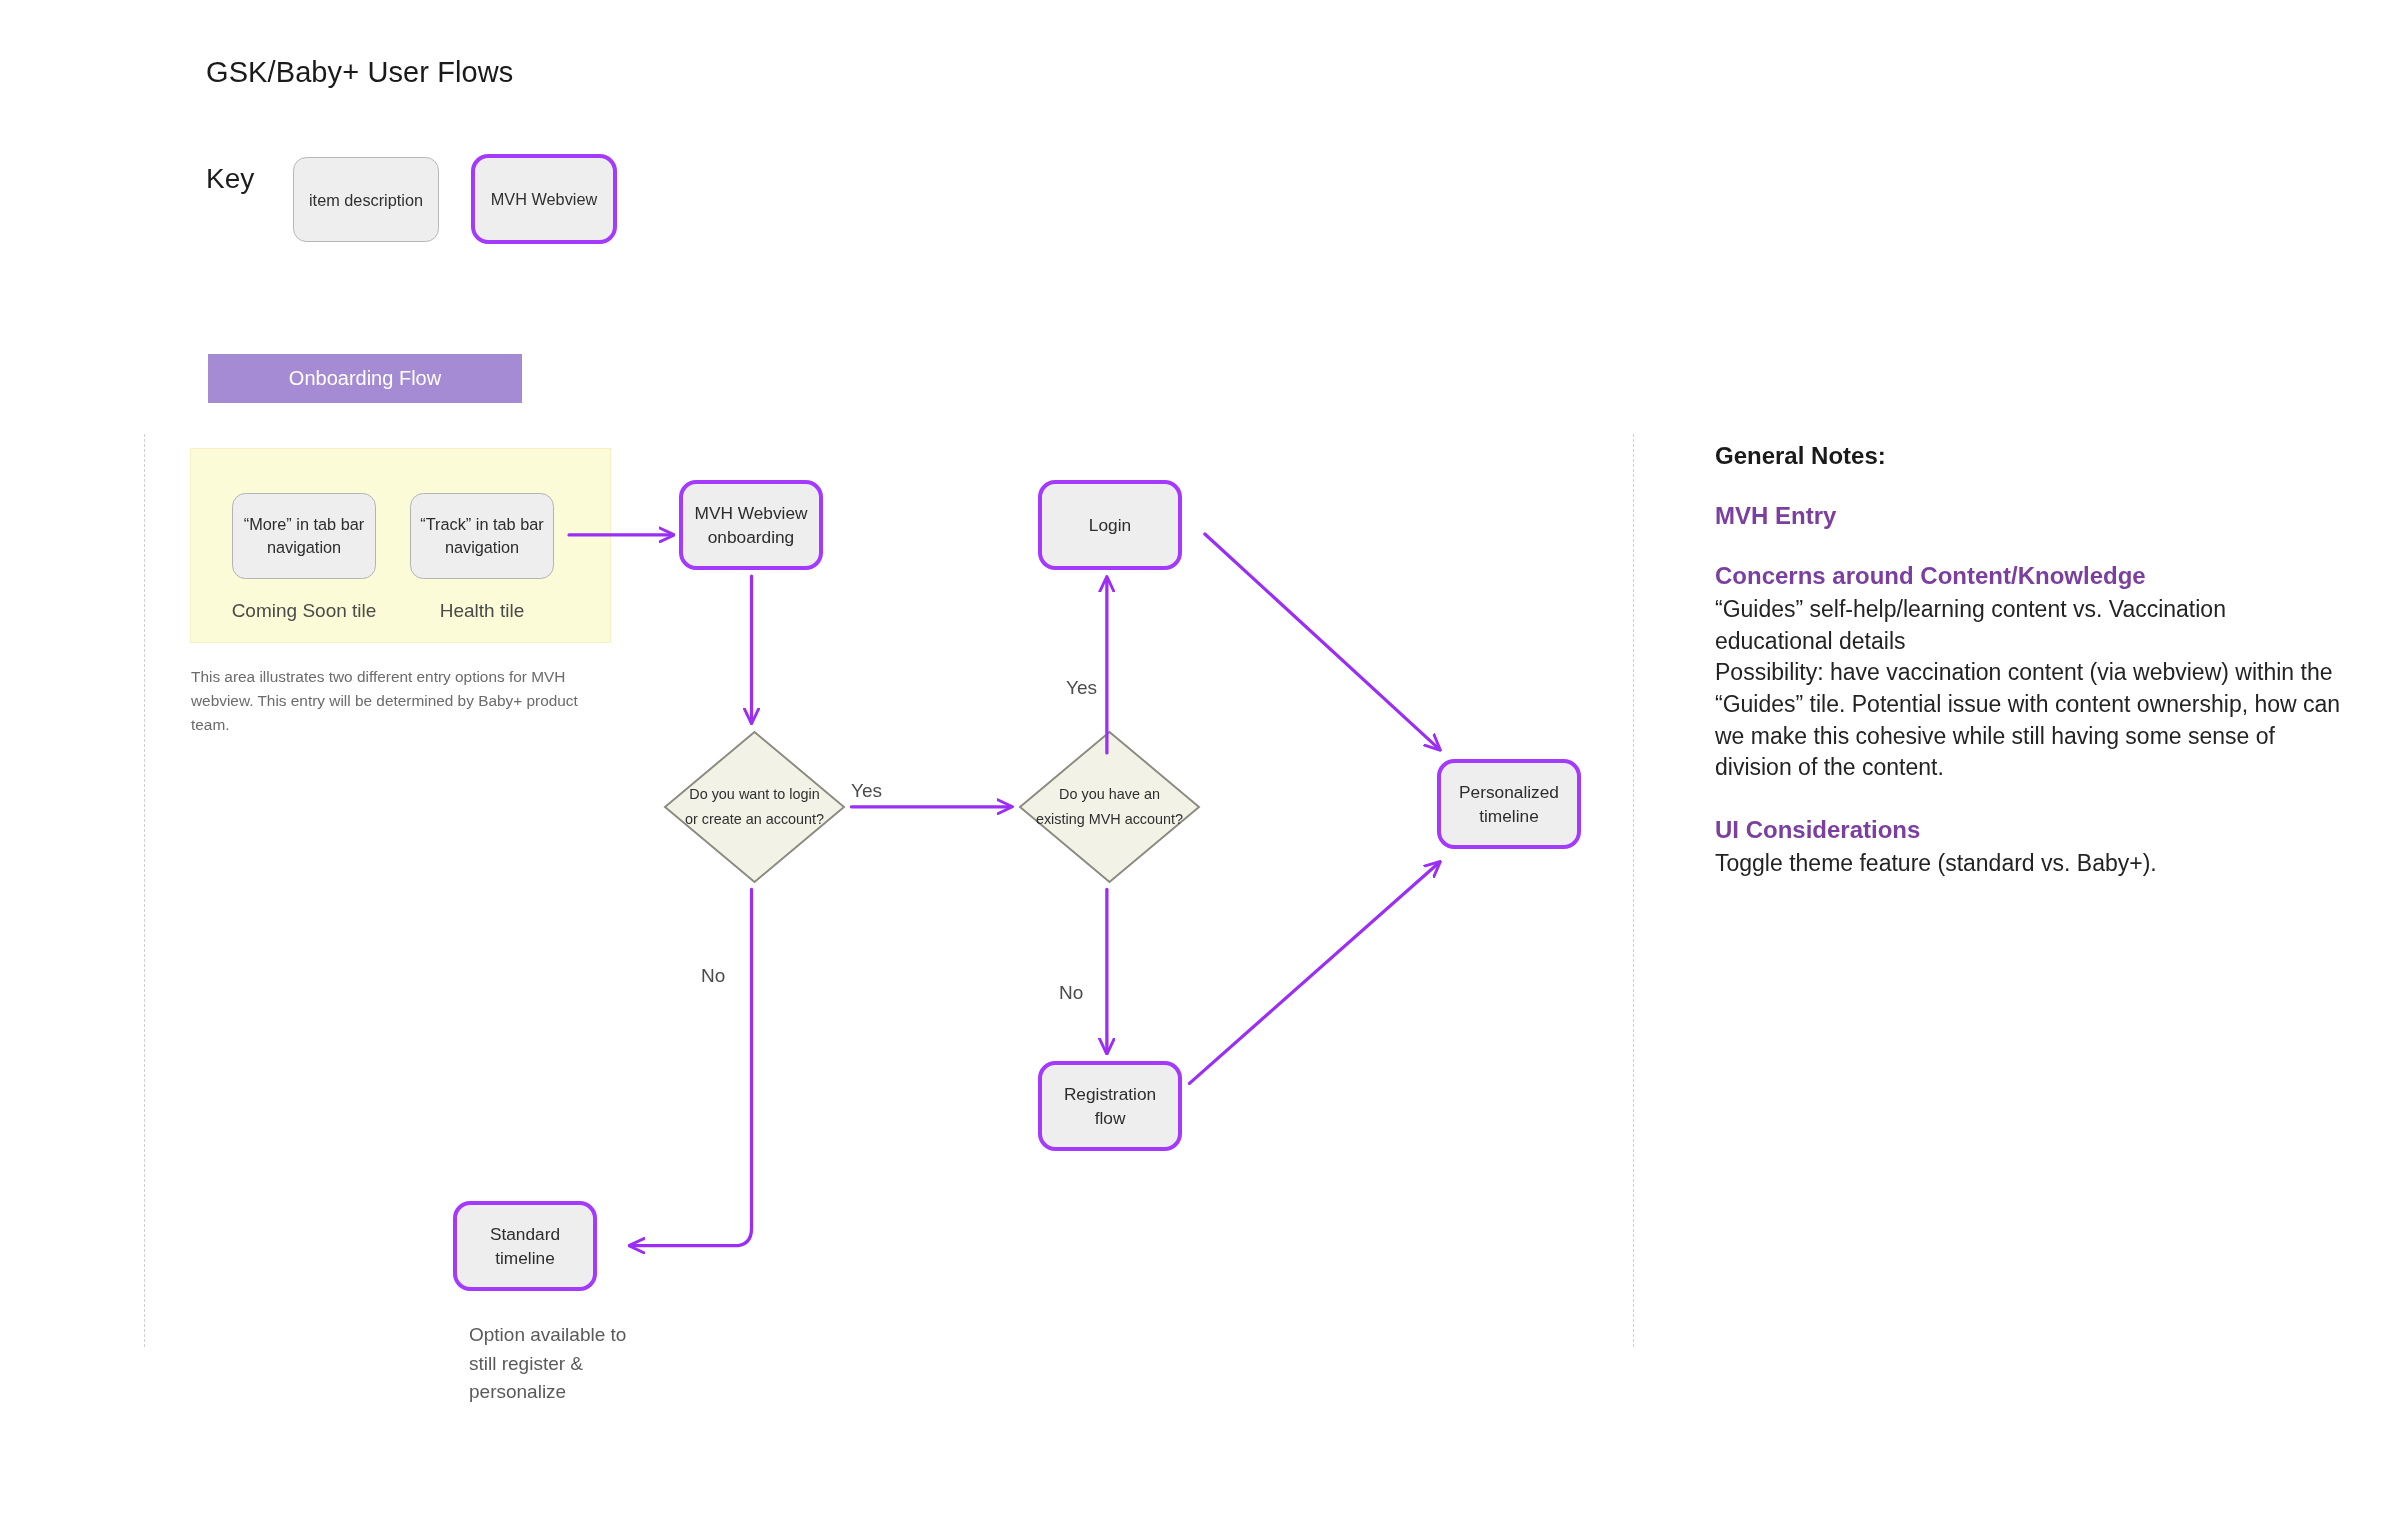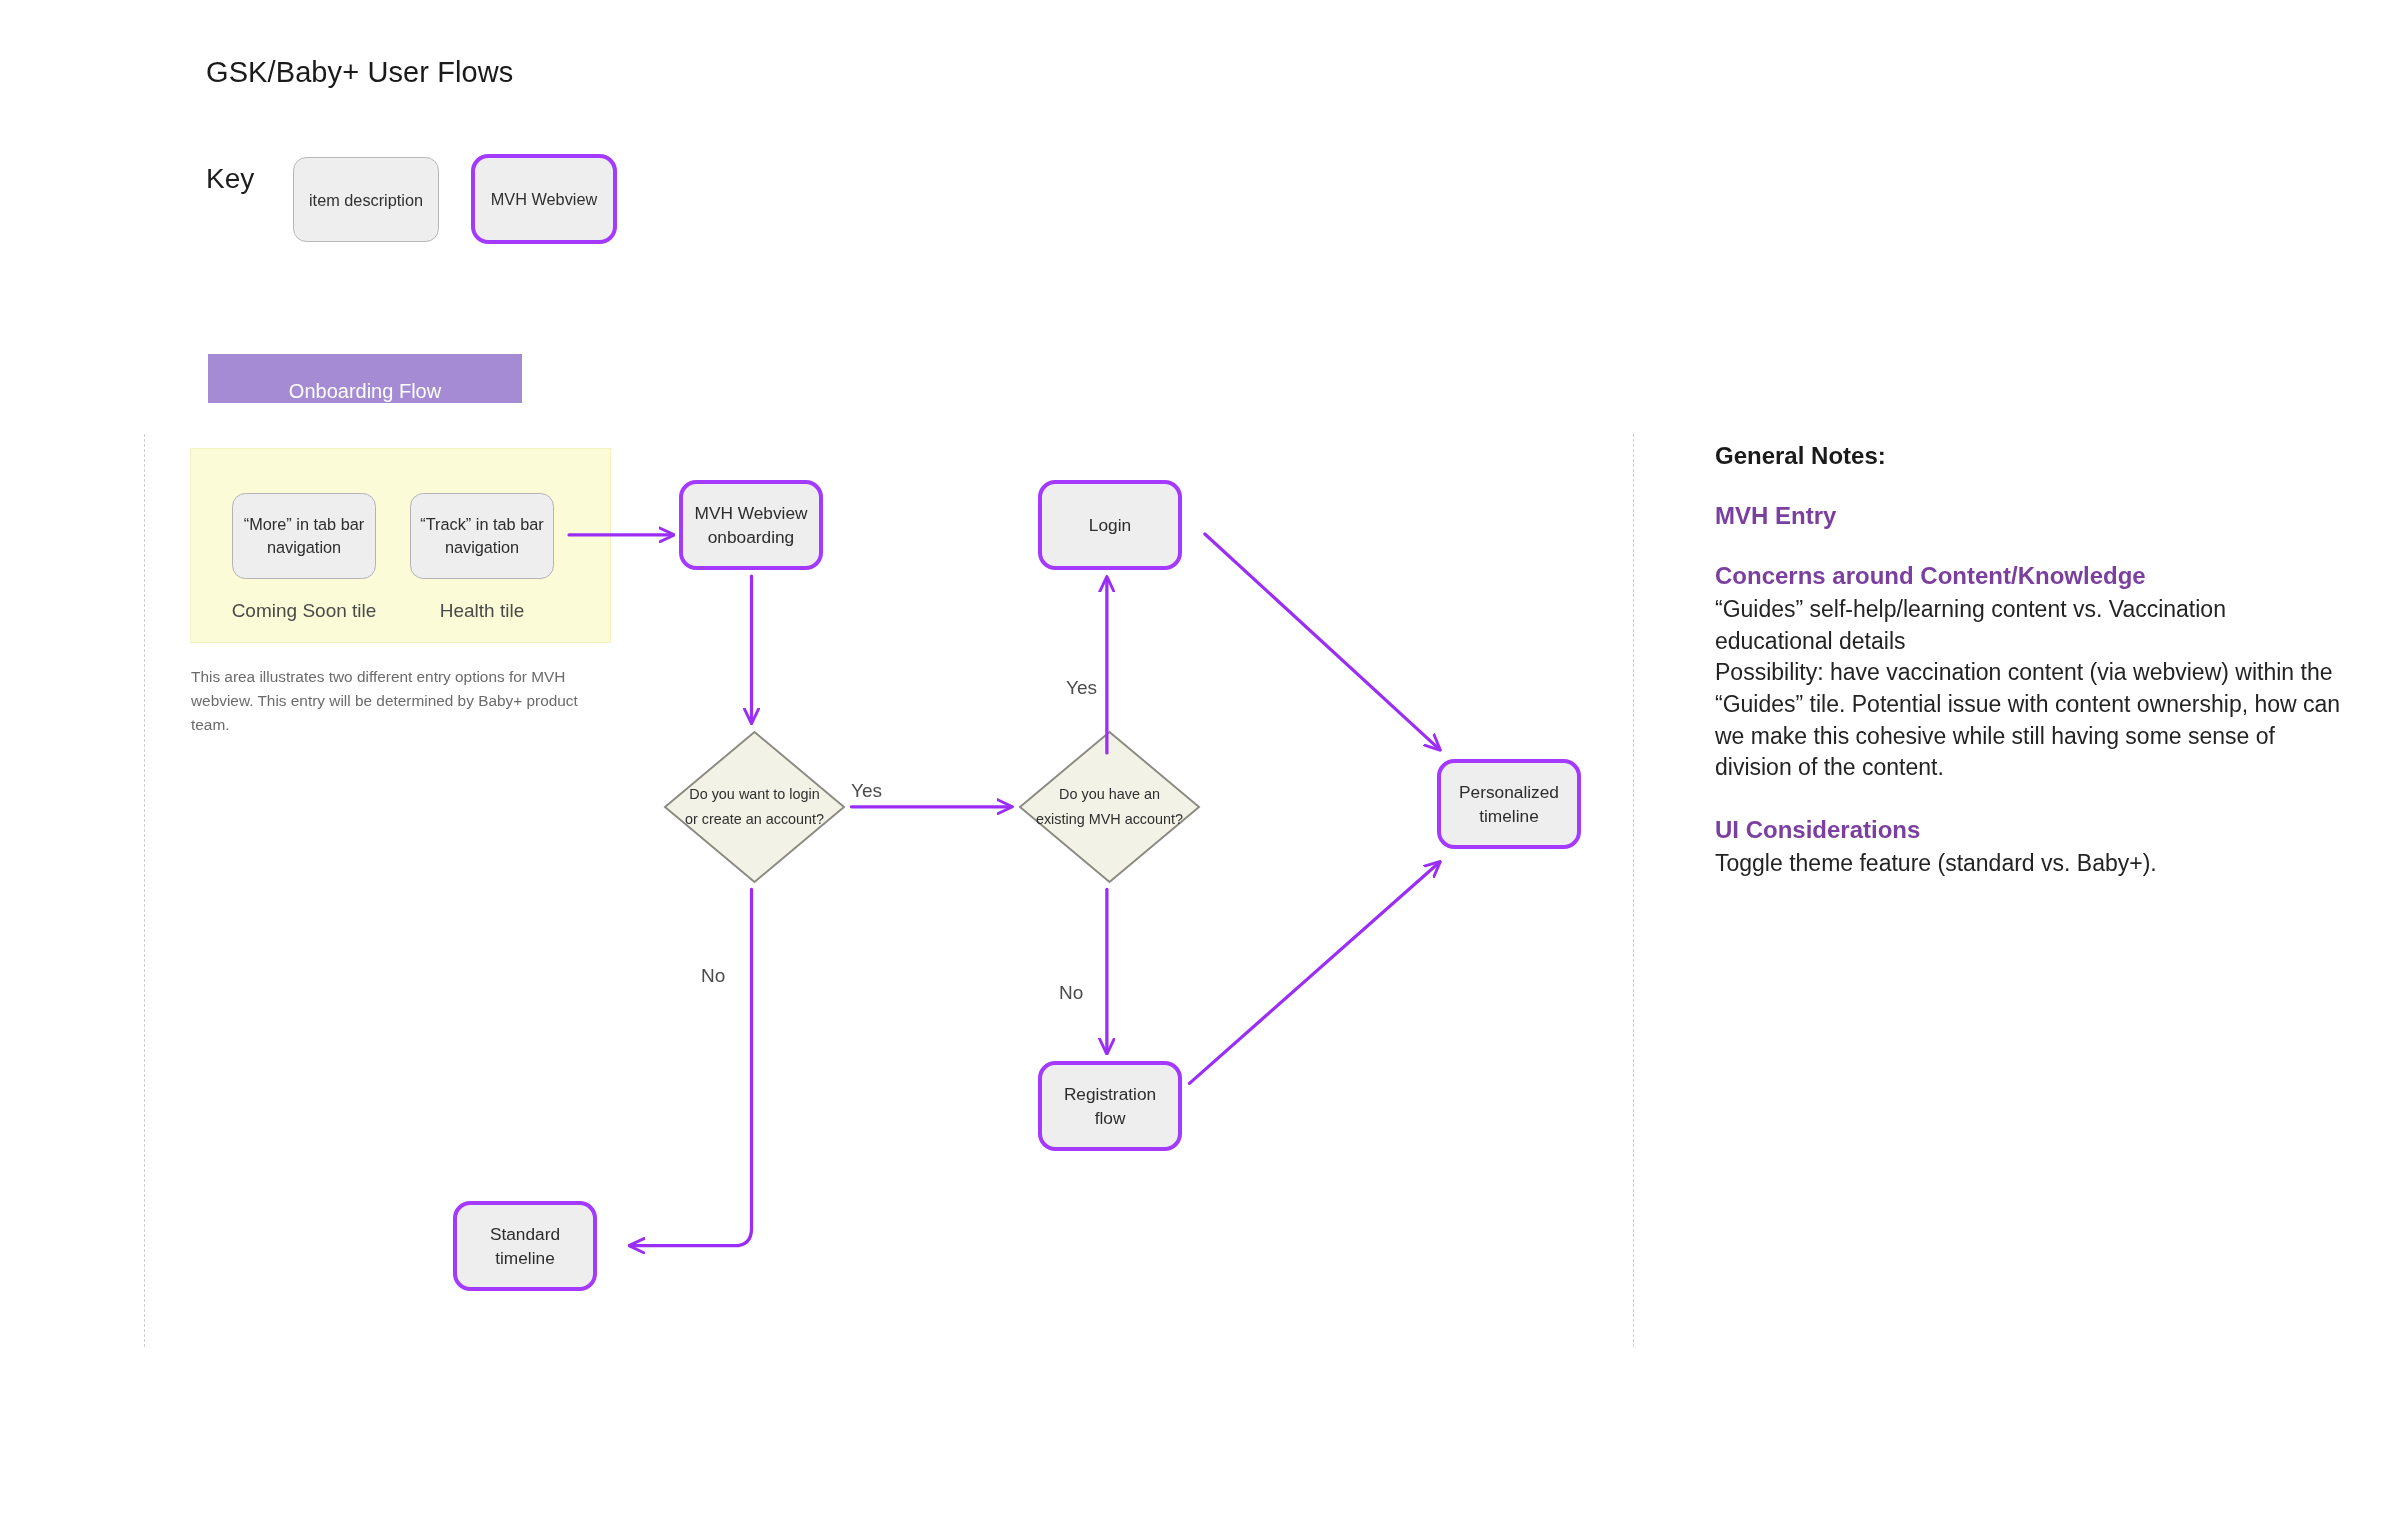--- a/index.html
+++ b/index.html
@@ -116,21 +116,21 @@
   <div class="rail" style="left:1633px;"></div>
 
   <div class="key-label">Key</div>
   <div class="key-box grey" style="left:293px; top:157px; width:146px; height:85px;">
     <span>item description</span>
   </div>
   <div class="key-box purple" style="left:471px; top:154px; width:146px; height:90px;">
     <span>MVH Webview</span>
   </div>
 
-  <div class="section-banner" style="left:208px; top:354px; width:314px; height:49px;align-items:flex-end;">
+  <div class="section-banner" style="left:208px; top:354px; width:314px; height:49px;">
     <span>Onboarding Flow</span>
   </div>
 
   <div class="highlight-region" style="left:190px; top:448px; width:421px; height:195px;"></div>
 
   <div class="node grey" style="left:232px; top:493px; width:144px; height:86px;">
     <span>“More” in tab bar navigation</span>
   </div>
   <div class="tile-caption" style="left:208px; top:600px; width:192px;">Coming Soon tile</div>
 
@@ -154,20 +154,21 @@
   </div>
 
   <div class="node purple" style="left:1038px; top:1061px; width:144px; height:90px;">
     <span>Registration flow</span>
   </div>
 
   <div class="node purple" style="left:453px; top:1201px; width:144px; height:90px;">
     <span>Standard timeline</span>
   </div>
 
+  <div class="node-caption" style="left:469px; top:1321px; width:183px;">Option available to still register &amp; personalize</div>
 
   <div class="diamond-wrap" style="left:663px; top:730px; width:183px; height:154px;">
     <svg width="183" height="154" viewBox="0 0 190 160">
       <polygon points="95,2 188,80 95,158 2,80" fill="#f2f2e6" stroke="#8a8a80" stroke-width="2"></polygon>
     </svg>
     <div class="diamond-text">
       <div>
         <div>Do you want to login</div>
         <div>or create an account?</div>
       </div>

